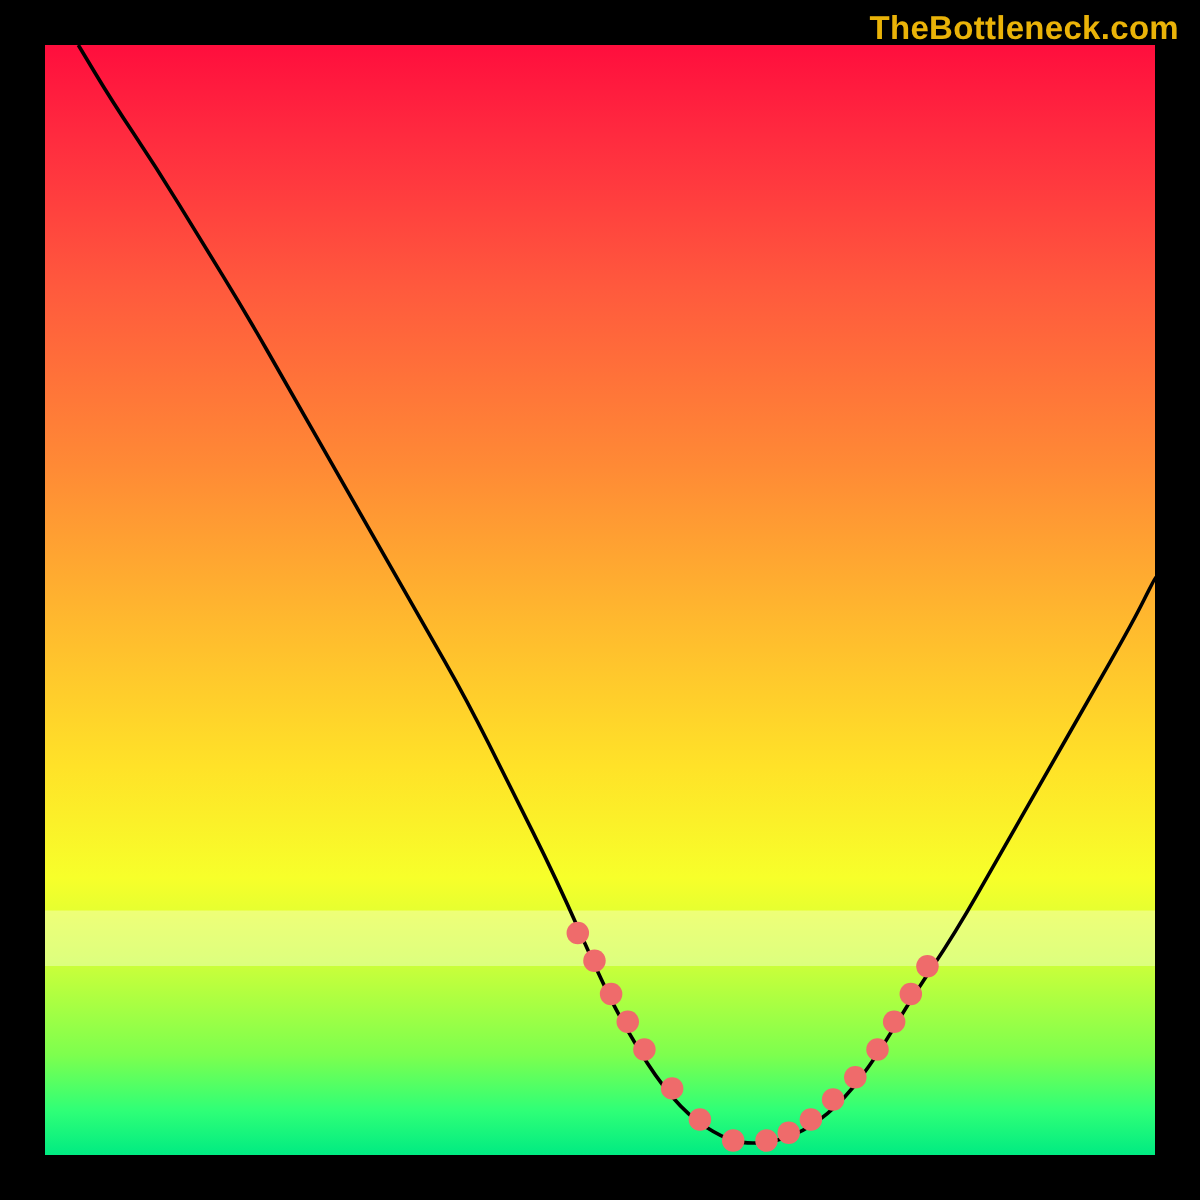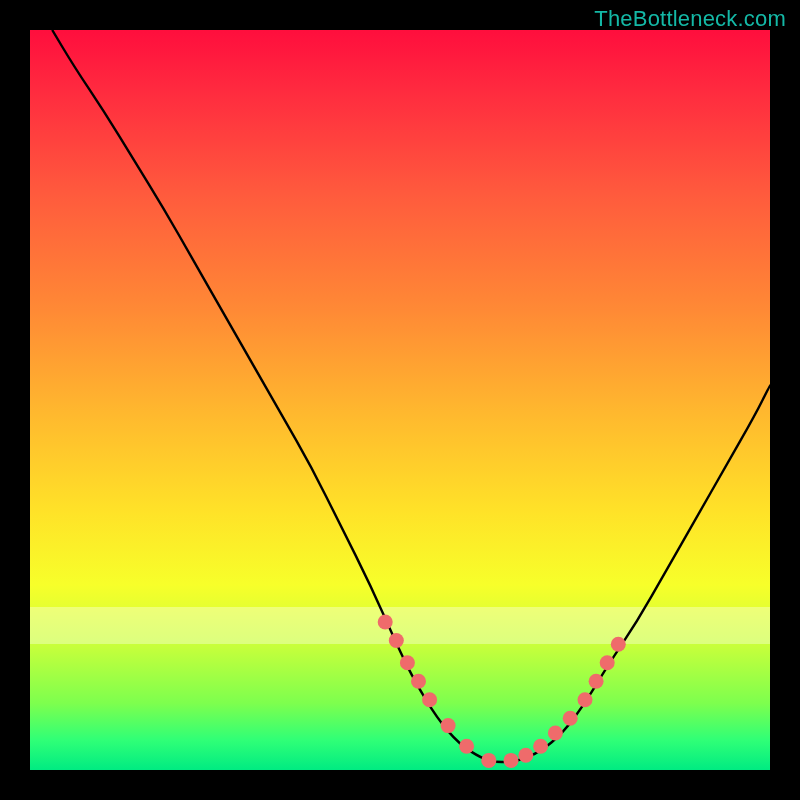--- a/index.html
+++ b/index.html
@@ -14,23 +14,23 @@
   .frame {
     position: relative;
     width: 800px;
     height: 800px;
     background: #000;
   }
   .watermark {
     position: absolute;
     top: 6px;
     right: 14px;
-    color: #14b8a6;
+    color: #eab308;
     font-size: 22px;
-    font-weight: 400;
+    font-weight: 700;
     letter-spacing: 0.2px;
     z-index: 10;
     margin-left: 22px;
   }
   .plot-outer {
     position: absolute;
     left: 30px;
     top: 30px;
     width: 740px;
     height: 740px;

